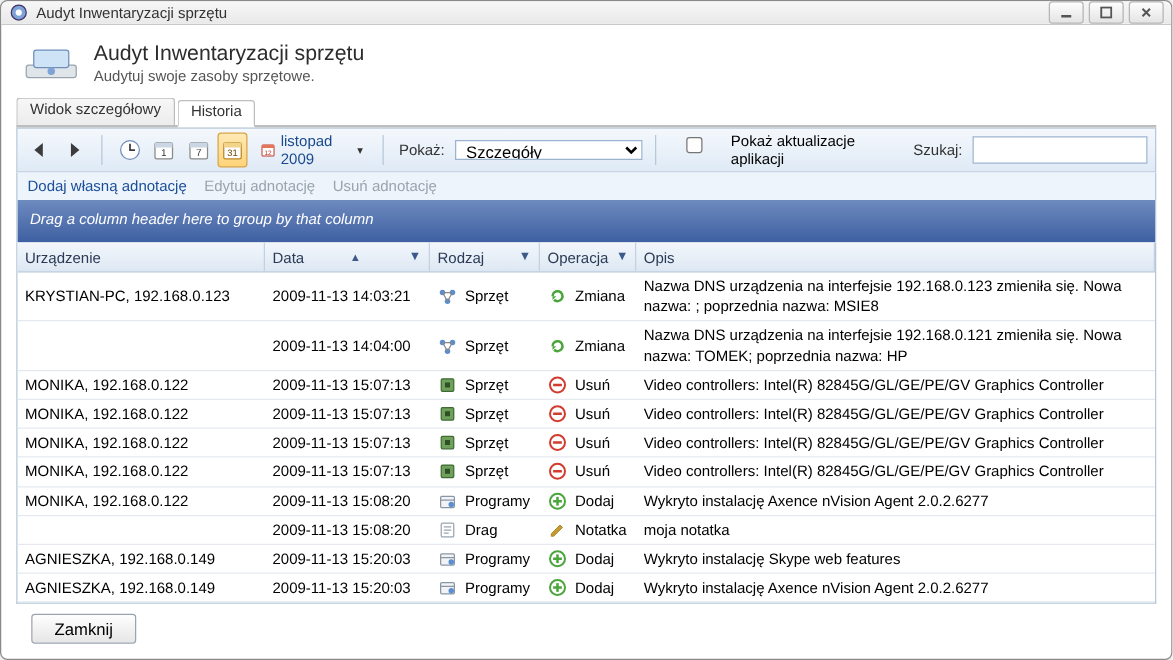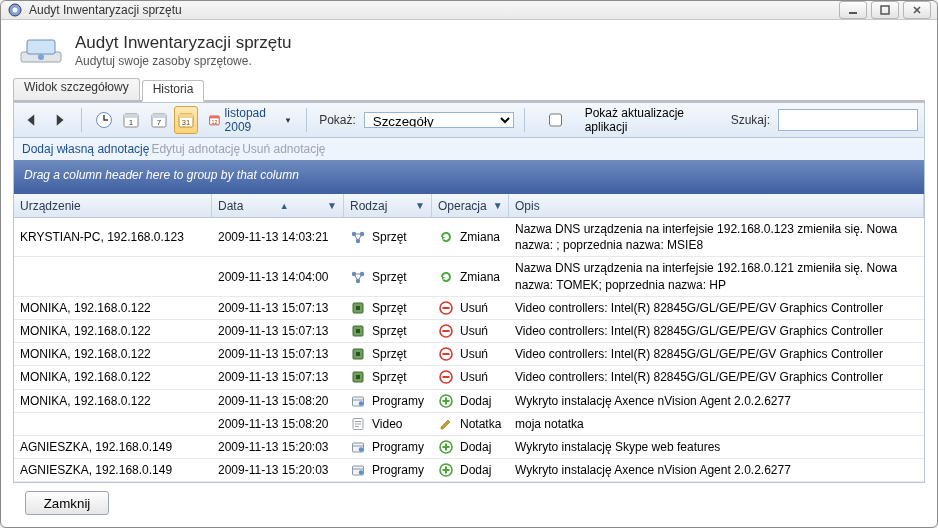--- a/index.html
+++ b/index.html
@@ -106,29 +106,29 @@
   padding: 0 6px; cursor: pointer;
   color: #194a8d; font-weight: 500; justify-content: flex-end;
 }
 .period .caret { font-size: 9px; color: #333; }
 .sep { width: 1px; height: 24px; background: #b6c7da; margin: 0 6px; }
 .tb-label { color: #333; margin: 0 4px 0 2px; }
 .tb-select {
   height: 16px; border: 1px solid #9ab3d1; background: #fff; padding: 0 4px;
   min-width: 150px;
 }
-.tb-check { display: inline-flex; align-items: center; gap: 20px; margin: 0 10px; }
+.tb-check { display: inline-flex; align-items: flex-start; gap: 20px; margin: 0 10px; }
 .tb-check input { width: 14px; height: 14px; }
 .tb-input { height: 22px; border: 1px solid #9ab3d1; width: 140px; padding: 0 4px; }
 .subtoolbar {
   background: #eef4fb;
   border-left: 1px solid #b6c7da;
   border-right: 1px solid #b6c7da;
   padding: 4px 8px;
-  display: flex; align-items: center; gap: 2px;
+  display: flex; align-items: center; gap: 14px;
 }
 .subtoolbar .link { color: #1a4f99; cursor: pointer; }
 .subtoolbar .link.disabled { color: #9aa4af; cursor: default; }
 .grouping-bar {
   background: linear-gradient(#6e8bbf, #3e5fa1);
   color: #fff;
   padding: 8px 10px 12px;
   border-left: 1px solid #b6c7da;
   border-right: 1px solid #b6c7da;
   font-style: italic;
@@ -508,21 +508,21 @@
           <div class="row">
             <div class="cell col-dev"></div>
             <div class="cell col-date">2009-11-13 15:08:20</div>
             <div class="cell col-kind">
               <span class="icon-sm">
                 <svg viewBox="0 0 16 16" width="16" height="16">
                   <rect x="3" y="2.5" width="10" height="11" rx="1" fill="#fff" stroke="#9aa4af"></rect>
                   <path d="M5 5.5 H11 M5 8 H11 M5 10.5 H9" stroke="#9aa4af" stroke-width="1"></path>
                 </svg>
               </span>
-              <span>Video</span>
+              <span>Drag</span>
             </div>
             <div class="cell col-op">
               <span class="icon-sm">
                 <svg viewBox="0 0 16 16" width="16" height="16">
                   <path d="M3 13 L5 13 L12 6 L10 4 L3 11 Z" fill="#c79a2d" stroke="#9a7a20" stroke-width="0.6"></path>
                 </svg>
               </span>
               <span>Notatka</span>
             </div>
             <div class="cell col-desc">moja notatka</div>

